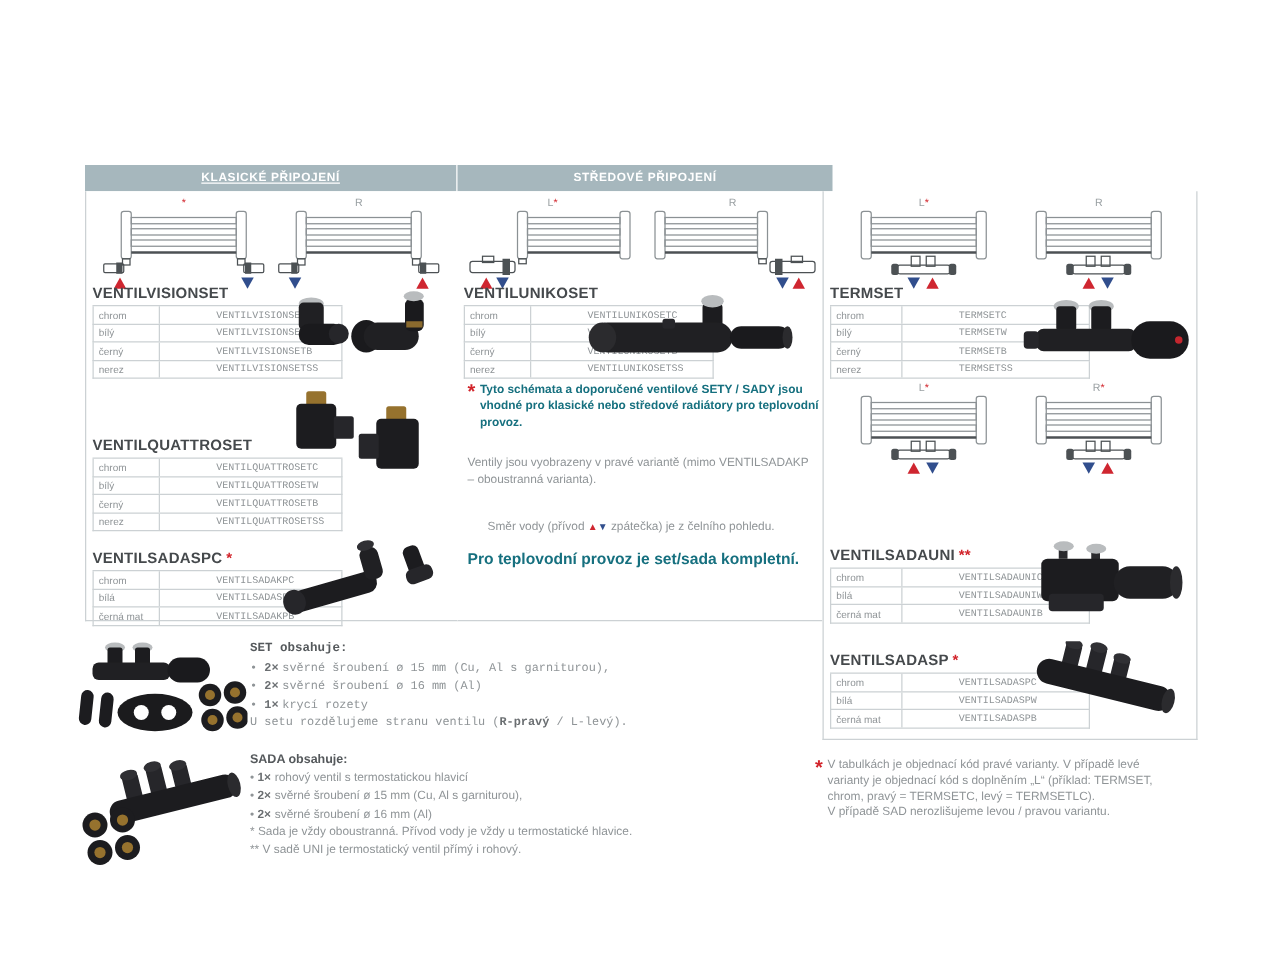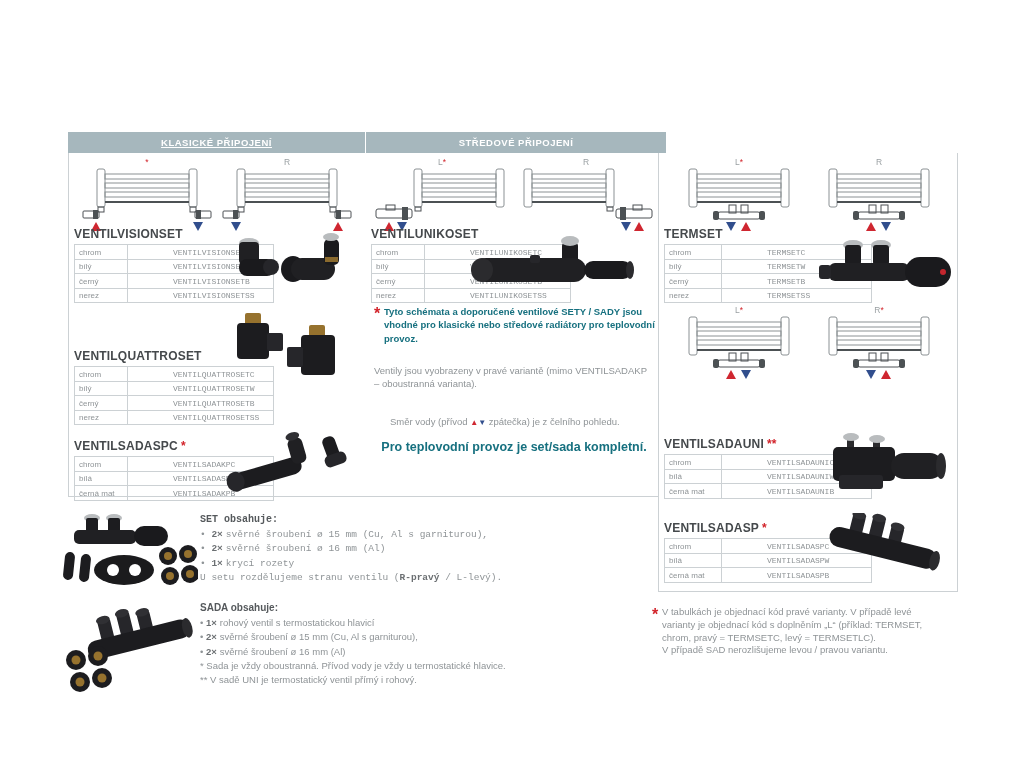--- a/index.html
+++ b/index.html
@@ -324,21 +324,21 @@
 provoz.</div>
     </div>
 
     <div class="note note-gray" style="left:8px; top:212px; width:278px;">Ventily jsou vyobrazeny v pravé variantě (mimo VENTILSADAKP
 – oboustranná varianta).</div>
 
     <div class="note note-gray" style="left:8px; top:263px; width:278px; white-space:nowrap;margin-left:16px;">
       <span>Směr vody (přívod </span><span class="tri-inline-up">▲</span><span class="tri-inline-down">▼</span><span> zpátečka) je z čelního pohledu.</span>
     </div>
 
-    <div class="note note-big" style="left:8px; top:287px; width:280px;text-align:center;">Pro teplovodní provoz je set/sada kompletní.</div>
+    <div class="note note-big" style="left:8px; top:287px; width:280px;">Pro teplovodní provoz je set/sada kompletní.</div>
   </div>
 
   <div class="colbox" id="col3">
 
     <div class="diagrams" style="left:14px; top:4px;">
       <div class="diag">
         <div class="diag-label"><span>L</span><span class="mark">*</span></div>
         <svg width="132" height="52" viewBox="0 0 132 52">
           <g stroke="#8b9194" fill="none">
             <rect x="16" y="1" width="8" height="38" rx="2"></rect>

